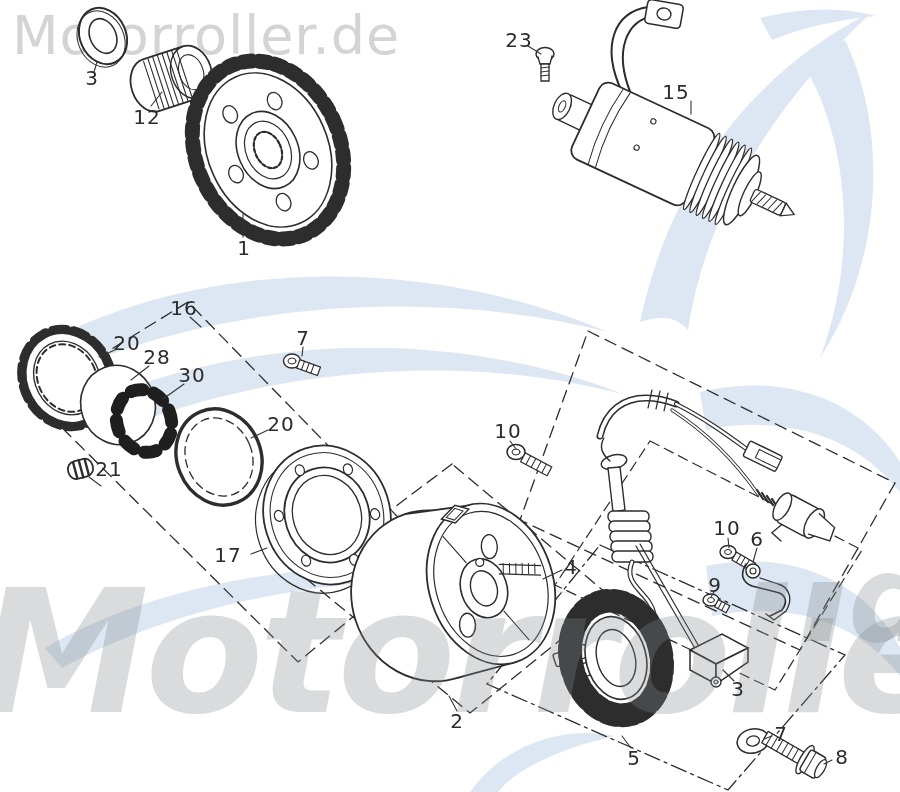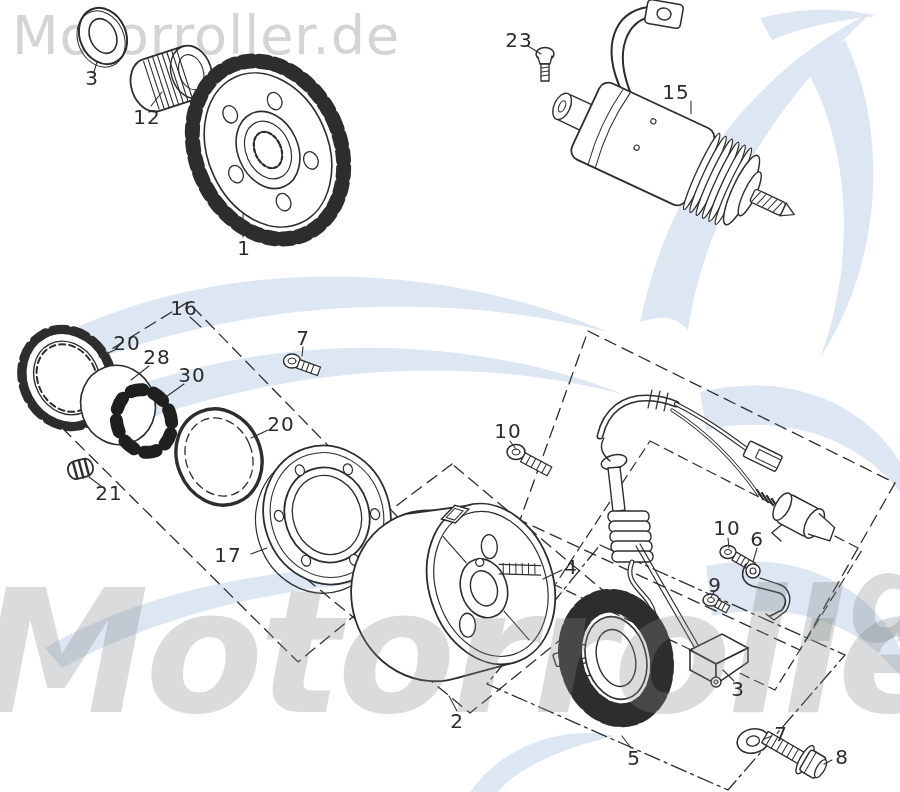--- a/index.html
+++ b/index.html
@@ -364,21 +364,21 @@
   <div class="plbl" style="left:147px;top:117px">12</div>
   <div class="plbl" style="left:244px;top:248px">1</div>
   <div class="plbl" style="left:519px;top:40px">23</div>
   <div class="plbl" style="left:676px;top:92px">15</div>
   <div class="plbl" style="left:184px;top:308px">16</div>
   <div class="plbl" style="left:127px;top:343px">20</div>
   <div class="plbl" style="left:157px;top:357px">28</div>
   <div class="plbl" style="left:192px;top:375px">30</div>
   <div class="plbl" style="left:303px;top:338px">7</div>
   <div class="plbl" style="left:281px;top:424px">20</div>
-  <div class="plbl" style="left:109px;top:493px">21</div>
+  <div class="plbl" style="left:109px;top:469px">21</div>
   <div class="plbl" style="left:228px;top:555px">17</div>
   <div class="plbl" style="left:508px;top:431px">10</div>
   <div class="plbl" style="left:727px;top:528px">10</div>
   <div class="plbl" style="left:757px;top:539px">6</div>
   <div class="plbl" style="left:715px;top:585px">9</div>
   <div class="plbl" style="left:571px;top:567px">4</div>
   <div class="plbl" style="left:457px;top:721px">2</div>
   <div class="plbl" style="left:634px;top:758px">5</div>
   <div class="plbl" style="left:738px;top:689px">3</div>
   <div class="plbl" style="left:781px;top:734px">7</div>

